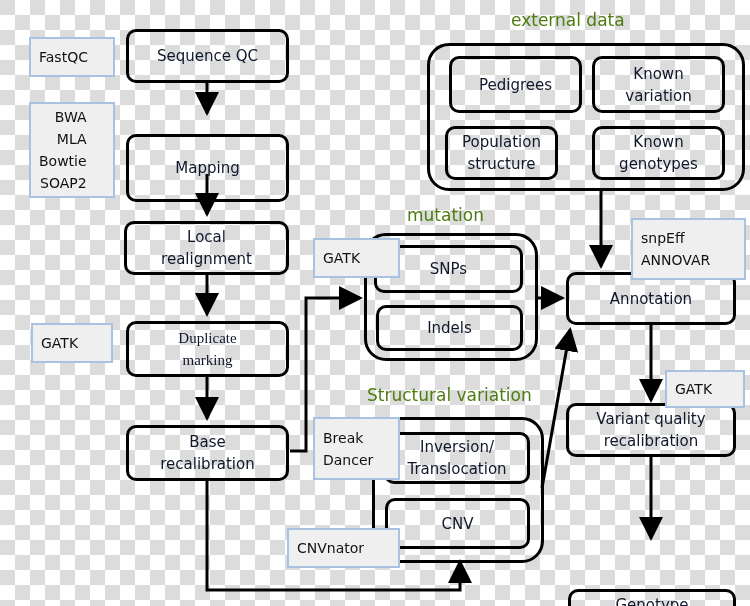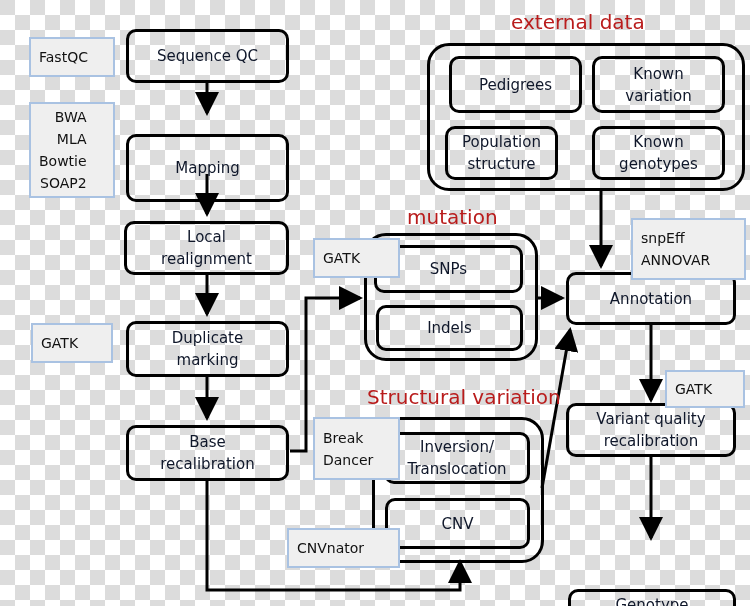--- a/index.html
+++ b/index.html
@@ -24,21 +24,21 @@
     position: absolute; box-sizing: border-box;
     border: 3px solid #000; border-radius: 22px;
   }
   .tool {
     position: absolute; box-sizing: border-box;
     background: #efefef; border: 2px solid #a9c2e2;
     font-size: 14px; line-height: 22px; color: #111; white-space: pre-line;
     display: flex; align-items: center; padding-left: 8px;
   }
   .label {
-    position: absolute; font-size: 20px; color: #b91c1c; white-space: nowrap;
+    position: absolute; font-size: 17px; color: #4d7c0f; white-space: nowrap;
   }
 </style>
 </head>
 <body>
 
 <svg class="links" width="750" height="606">
   <defs>
     <marker id="ah" markerWidth="8" markerHeight="8" refX="7" refY="4" orient="auto" markerUnits="strokeWidth">
       <path d="M0,0 L8,4 L0,8 z" fill="#000"></path>
     </marker>
@@ -65,21 +65,21 @@
 variation</div>
 <div class="box" style="left:445px; top:126px; width:113px; height:54px;">Population
 structure</div>
 <div class="box" style="left:592px; top:126px; width:133px; height:54px;">Known
 genotypes</div>
 
 <div class="box" style="left:126px; top:29px; width:163px; height:54px;">Sequence QC</div>
 <div class="box" style="left:126px; top:134px; width:163px; height:68px;">Mapping</div>
 <div class="box" style="left:124px; top:221px; width:165px; height:54px;">Local
 realignment</div>
-<div class="box" style="left:126px; top:321px; width:163px; height:56px;">Duplicate
+<div class="box" style="left:126px; top:321px; width:163px; height:56px;font-family:Liberation Serif, serif;">Duplicate
 marking</div>
 <div class="box" style="left:126px; top:425px; width:163px; height:56px;">Base
 recalibration</div>
 
 <div class="label" style="left:407px; top:205px;">mutation</div>
 <div class="group" style="left:364px; top:233px; width:174px; height:128px;"></div>
 <div class="box" style="left:374px; top:245px; width:149px; height:48px;">SNPs</div>
 <div class="box" style="left:376px; top:305px; width:147px; height:46px;">Indels</div>
 
 <div class="label" style="left:367px; top:385px;">Structural variation</div>

